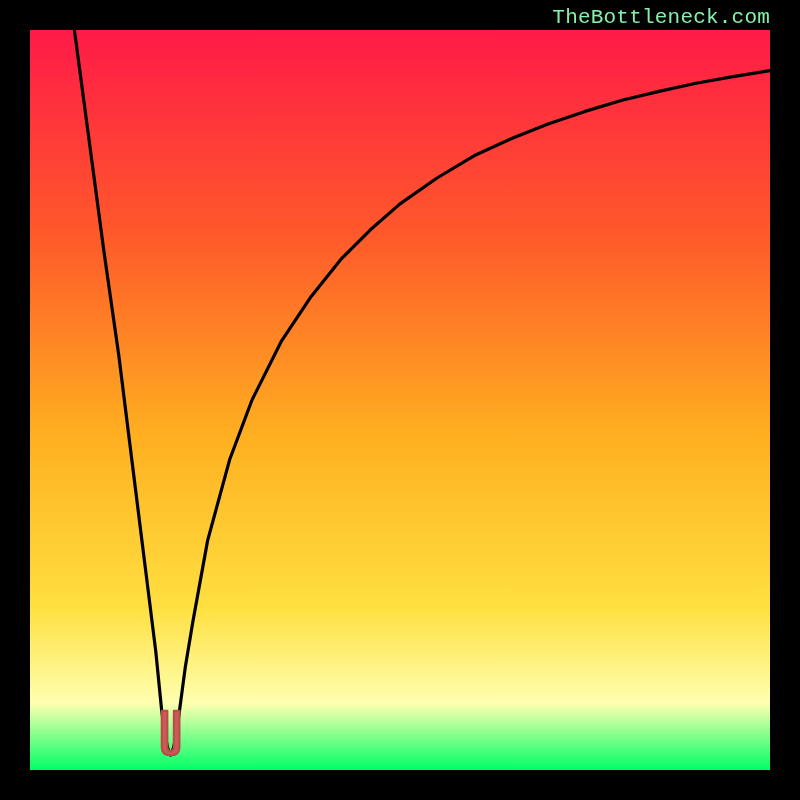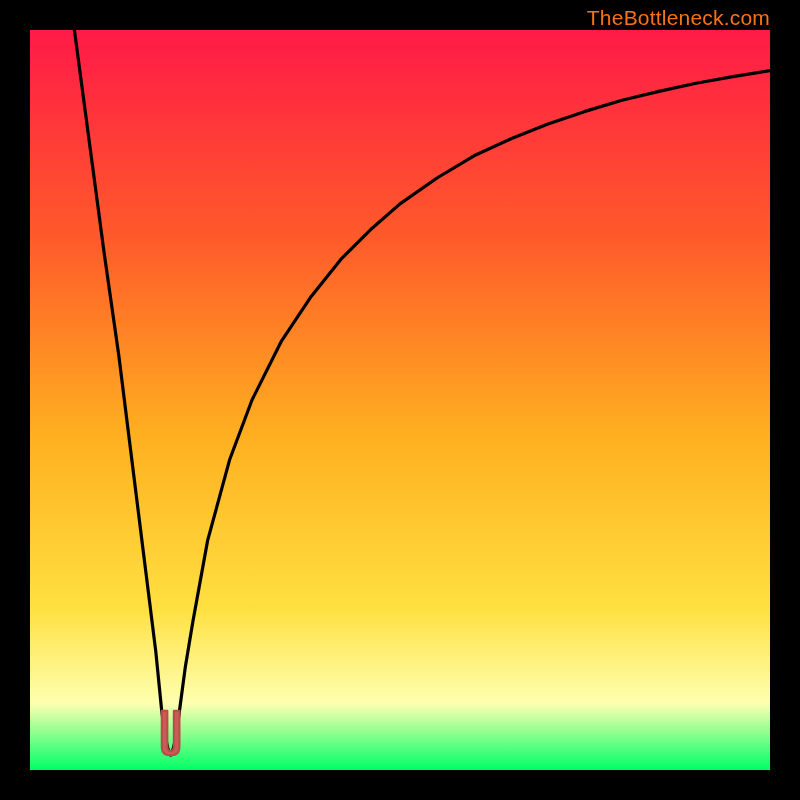--- a/index.html
+++ b/index.html
@@ -23,25 +23,25 @@
     position: absolute;
     left: 0;
     top: 0;
     width: 740px;
     height: 740px;
   }
   .watermark {
     position: absolute;
     top: 6px;
     right: 30px;
-    color: #f97316;
+    color: #86efac;
     font-size: 21px;
     font-weight: 500;
     letter-spacing: 0.2px;
-    font-family: Liberation Sans, sans-serif;
+    font-family: Liberation Mono, monospace;
   }
   svg { display: block; }
 </style>
 </head>
 <body>
 
 <div class="watermark">TheBottleneck.com</div>
 
 <div class="frame">
   <svg class="plot-area" width="740" height="740" viewBox="0 0 740 740">

